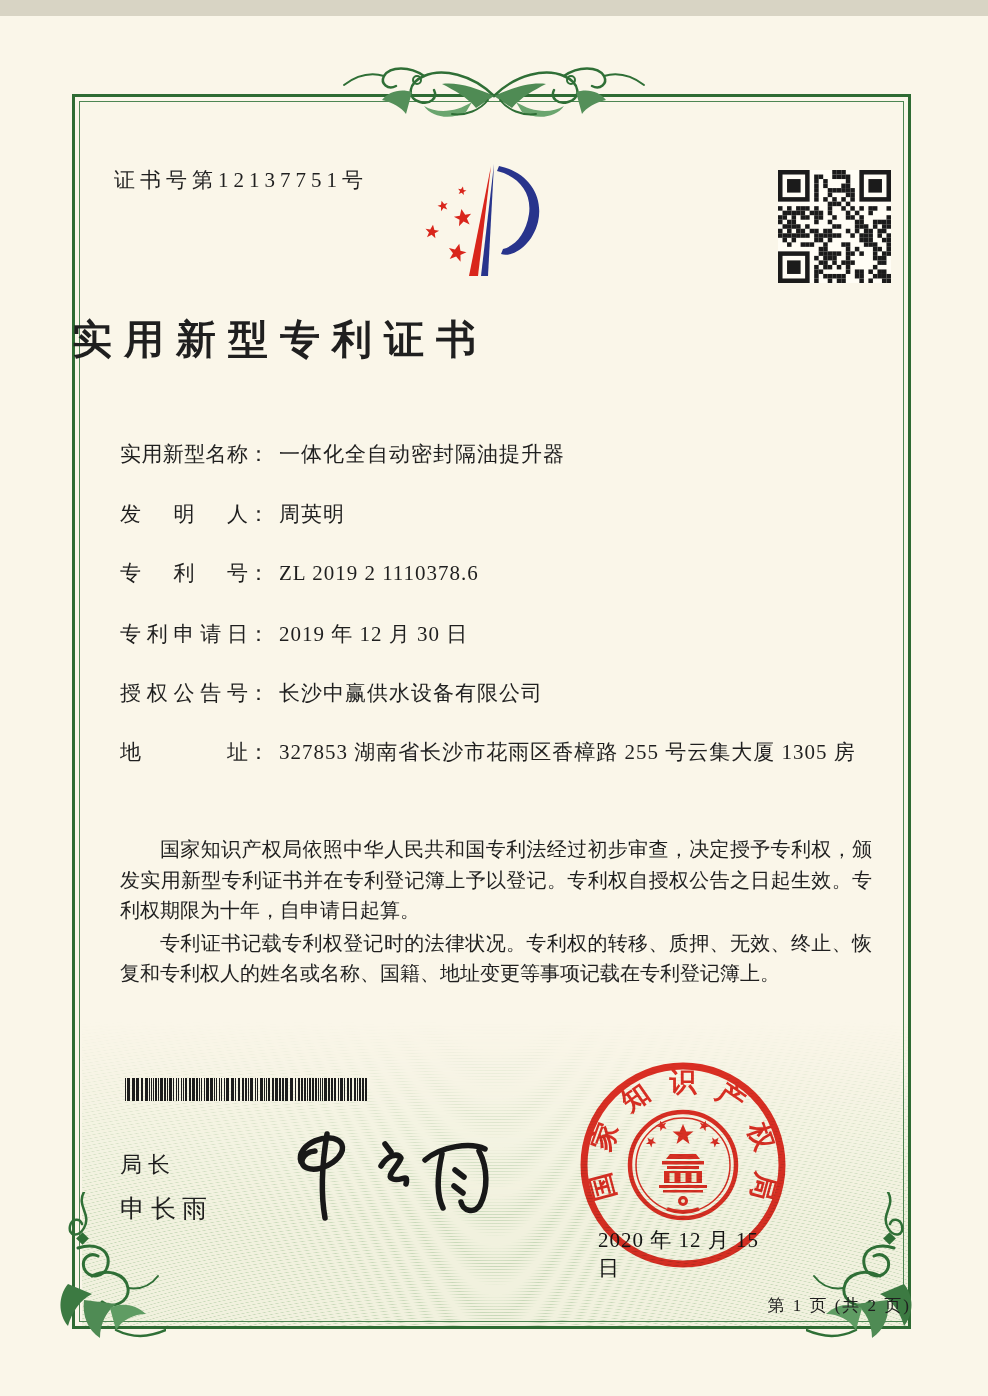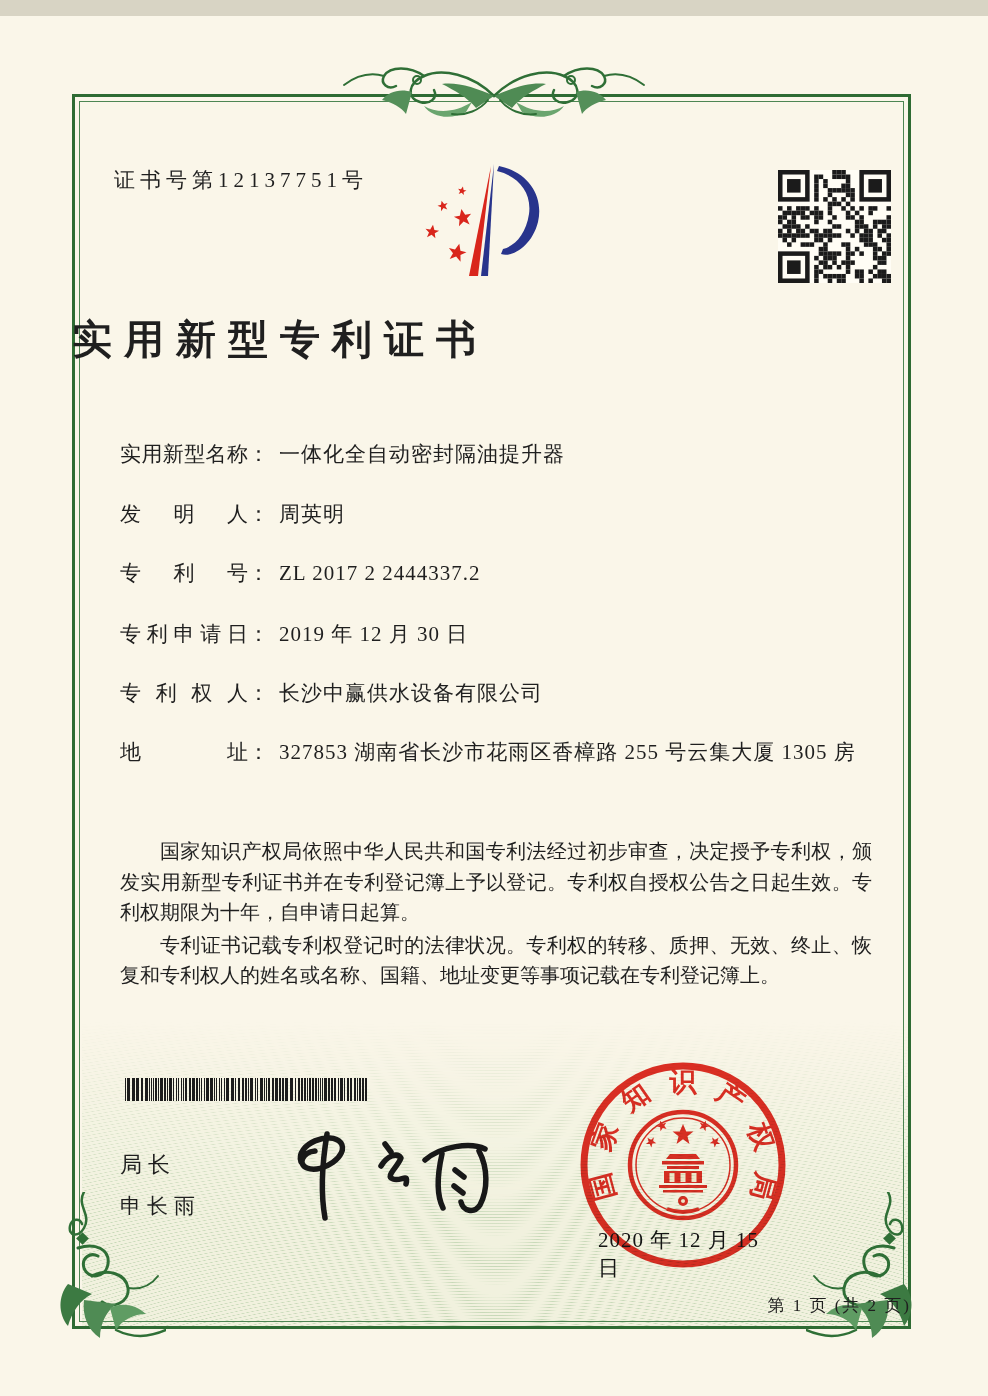--- a/index.html
+++ b/index.html
@@ -29,25 +29,25 @@
   .field-row{position:absolute;left:120px;width:770px;font-size:21px;z-index:4;white-space:nowrap;}
   .flabel{display:inline-block;width:128px;text-align:justify;text-align-last:justify;
           -moz-text-align-last:justify;vertical-align:bottom;}
   .fcolon{display:inline-block;margin-right:10px;}
   .fvalue{letter-spacing:1px;}
   .grant-no{position:absolute;left:445px;top:0;white-space:nowrap;}
   .grant-no .flabel{width:116px;}
 
   .paras{position:absolute;left:120px;top:820px;width:752px;font-size:20px;line-height:30.5px;
          text-align:justify;z-index:4;}
-  .paras p{margin:0 0 2px 0;text-indent:2em;}
+  .paras p{margin:0 0 2px 0;text-indent:2em;font-family:Liberation Mono, monospace;}
 
   .barcode{position:absolute;left:125px;top:1062px;width:245px;height:23px;z-index:5;}
   .signer-title{position:absolute;left:120px;top:1134px;font-size:22px;letter-spacing:6px;z-index:6;}
-  .signer-name{position:absolute;left:120px;top:1176px;font-size:21px;letter-spacing:6px;z-index:6;}
+  .signer-name{position:absolute;left:120px;top:1176px;font-size:25px;letter-spacing:6px;z-index:6;}
   .signature{position:absolute;left:265px;top:1102px;width:250px;height:118px;z-index:6;}
 
   .seal{position:absolute;left:576px;top:1042px;width:214px;height:214px;z-index:5;
         mix-blend-mode:multiply;opacity:.95;}
   .seal-date{position:absolute;left:598px;top:1210px;width:185px;font-size:21px;
              letter-spacing:1px;z-index:6;color:#141414;}
 
   .page-info{position:absolute;left:72px;top:1278px;width:839px;text-align:right;
              font-size:17px;z-index:4;letter-spacing:2px;}
   .back-note{position:absolute;left:72px;top:1336px;width:839px;text-align:center;
@@ -356,27 +356,27 @@
 
   <div class="title">实用新型专利证书</div>
 
   <div class="field-row" style="top:484px">
     <span class="flabel">发明人</span><span class="fcolon">：</span><span class="fvalue">周英明</span>
   </div>
   <div class="field-row" style="top:424px">
     <span class="flabel">实用新型名称</span><span class="fcolon">：</span><span class="fvalue">一体化全自动密封隔油提升器</span>
   </div>
   <div class="field-row" style="top:543px">
-    <span class="flabel">专利号</span><span class="fcolon">：</span><span class="fvalue">ZL 2017 2 2444337.2</span>
+    <span class="flabel">专利号</span><span class="fcolon">：</span><span class="fvalue">ZL 2019 2 1110378.6</span>
   </div>
   <div class="field-row" style="top:604px">
     <span class="flabel">专利申请日</span><span class="fcolon">：</span><span class="fvalue">2019 年 12 月 30 日</span>
   </div>
   <div class="field-row" style="top:663px">
-    <span class="flabel">专利权人</span><span class="fcolon">：</span><span class="fvalue">长沙中赢供水设备有限公司</span>
+    <span class="flabel">授权公告号</span><span class="fcolon">：</span><span class="fvalue">长沙中赢供水设备有限公司</span>
   </div>
   <div class="field-row" style="top:722px">
     <span class="flabel">地址</span><span class="fcolon">：</span><span class="fvalue">327853 湖南省长沙市花雨区香樟路 255 号云集大厦 1305 房</span>
   </div>
 
 
   <div class="paras">
     <p>国家知识产权局依照中华人民共和国专利法经过初步审查，决定授予专利权，颁发实用新型专利证书并在专利登记簿上予以登记。专利权自授权公告之日起生效。专利权期限为十年，自申请日起算。</p>
     <p>专利证书记载专利权登记时的法律状况。专利权的转移、质押、无效、终止、恢复和专利权人的姓名或名称、国籍、地址变更等事项记载在专利登记簿上。</p>
   </div>

